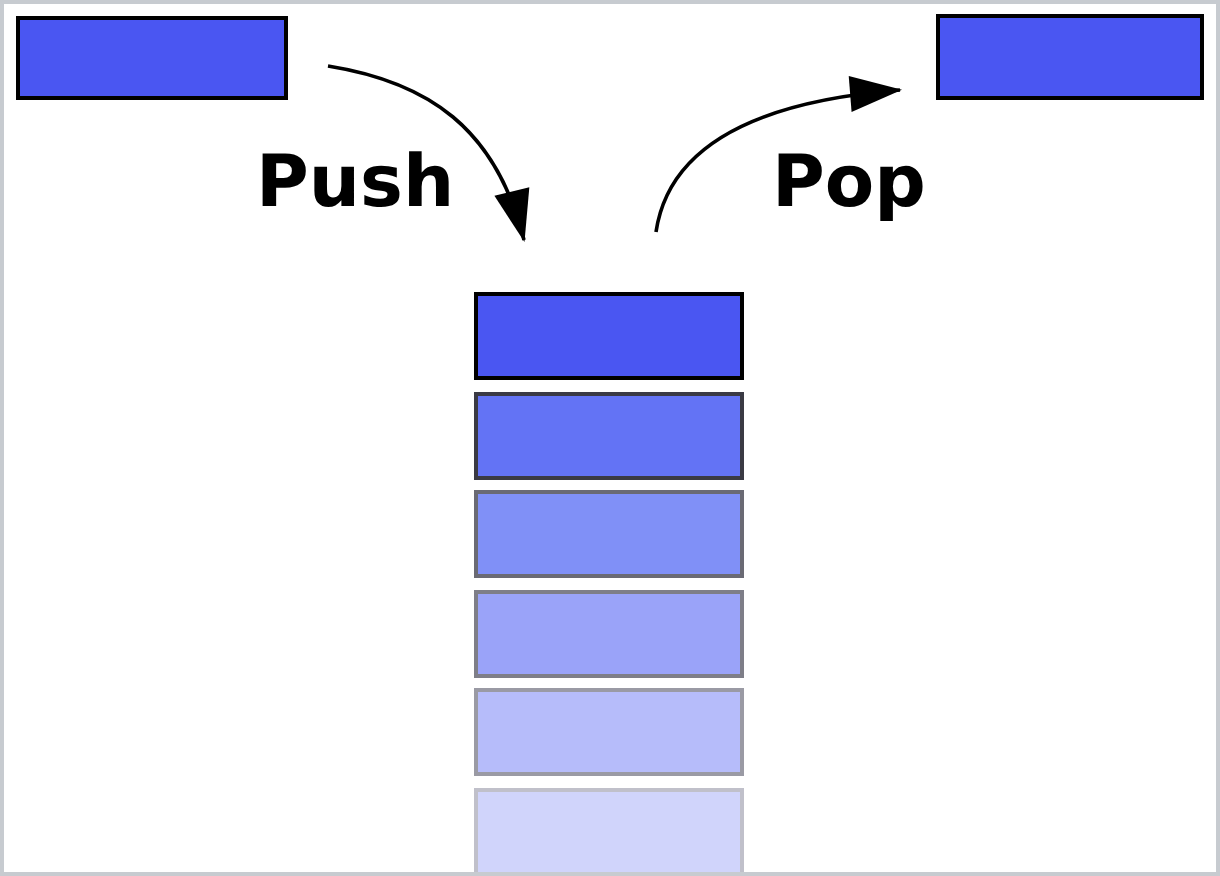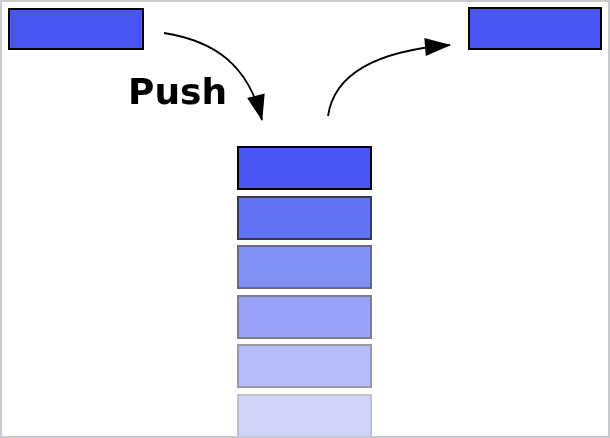--- a/index.html
+++ b/index.html
@@ -60,20 +60,21 @@
 <body>
 
 <div class="canvas">
 
   <div class="item-box incoming-box" style="background: rgb(74, 86, 242); border-color: rgb(0, 0, 0);"></div>
 
   <div class="item-box outgoing-box" style="background: rgb(74, 86, 242); border-color: rgb(0, 0, 0);"></div>
 
   <div class="op-label push-label">Push</div>
 
+  <div class="op-label pop-label">Pop</div>
 
   <svg class="arrow-layer" viewBox="0 0 610 438">
     <defs>
       <marker id="arrowhead" viewBox="0 0 28 20" markerWidth="28" markerHeight="20" refX="26" refY="10" markerUnits="userSpaceOnUse" orient="auto">
         <path d="M1,1 L27,10 L1,19 Z" fill="#000000"></path>
       </marker>
     </defs>
     <path d="M 162 31 C 212 39, 246 62, 260 118" fill="none" stroke-width="1.8" marker-end="url(#arrowhead)" stroke="#000000"></path>
     <path d="M 326 114 C 331 80, 360 50, 448 43" fill="none" stroke-width="1.8" marker-end="url(#arrowhead)" stroke="#000000"></path>
   </svg>

